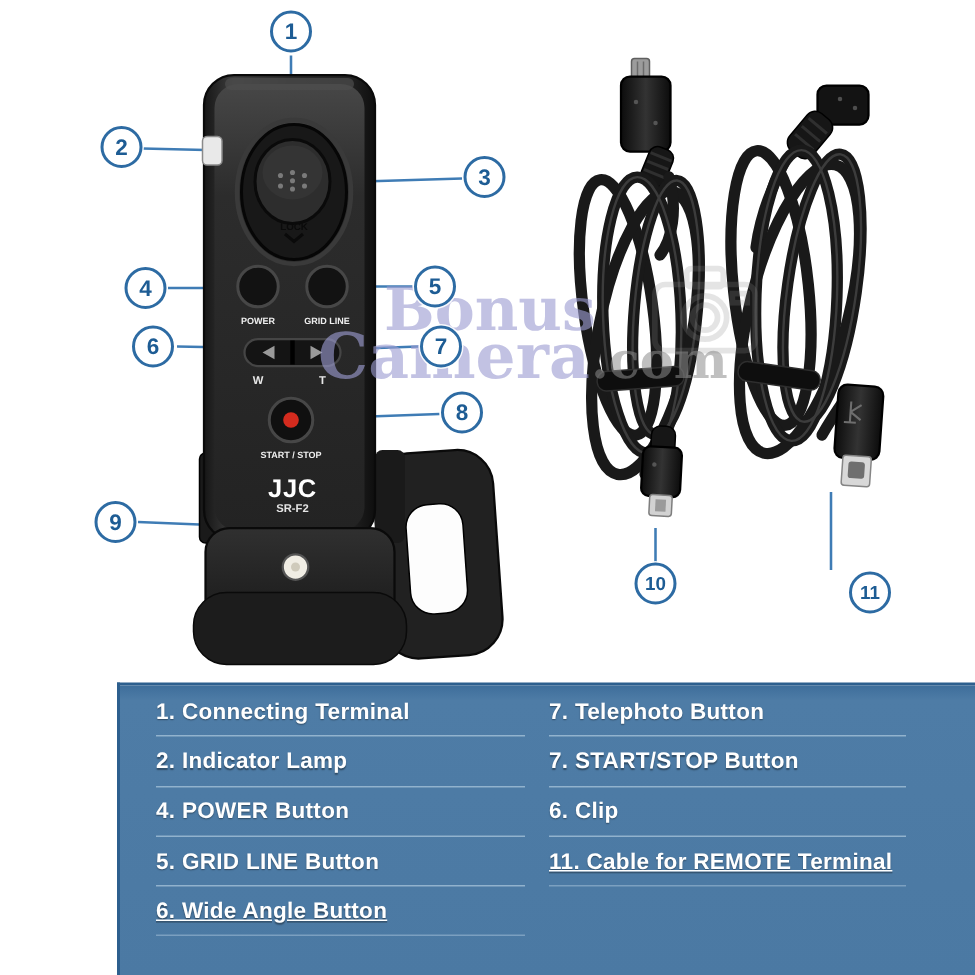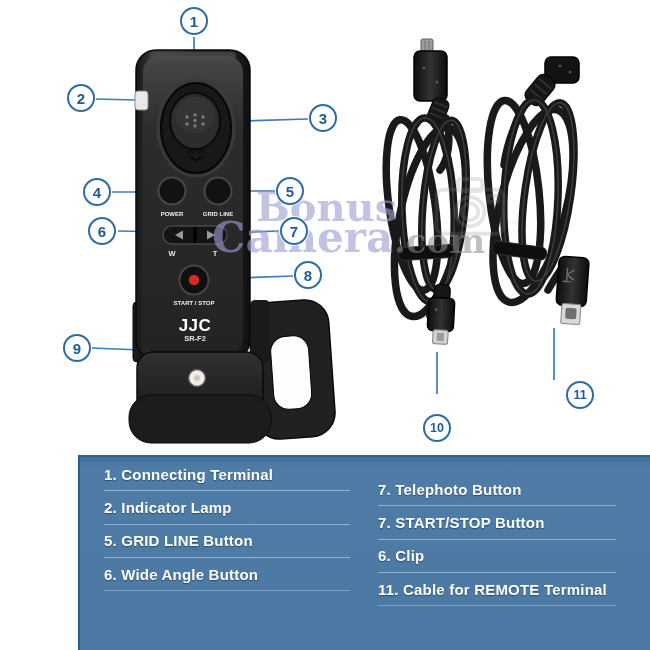--- a/index.html
+++ b/index.html
@@ -19,26 +19,26 @@
            color:#1d5c94;font-size:15px;font-weight:bold;
            display:flex;align-items:center;justify-content:center;
            box-shadow:0 0 0 1px rgba(255,255,255,0.9);}
   .callout.small{font-size:12.5px;}
   
   .legend{position:absolute;z-index:2;left:78px;top:455px;width:584px;height:196px;
           box-sizing:border-box;border:2px solid #2d5f8e;border-bottom:none;
           background:linear-gradient(#3e6e9b,#4e7ca6 10px,#4b79a3);}
   .legend-col{position:absolute;top:1px;}
   .legend-col-left{left:24px;width:246px;}
-  .legend-col-right{left:298px;width:238px;margin-top:15px;}
+  .legend-col-right{left:286px;width:238px;}
   .legend-row{height:32.3px;display:flex;align-items:center;
               border-bottom:1px solid rgba(214,233,246,0.5);
               color:#ffffff;font-size:15px;font-weight:bold;
               text-shadow:0 1px 1px rgba(0,0,0,0.4);letter-spacing:0.2px;}
-  .legend-row:last-child{border-bottom-color:rgba(214,233,246,0.35);}
+  .legend-row:last-child{border-bottom-color:rgba(214,233,246,0.35);text-decoration:underline;}
 </style>
 </head>
 <body>
 
 <div class="stage">
 
   <svg class="art" width="650" height="455" viewBox="0 0 650 455">
     <defs>
       <linearGradient id="gBody" x1="0" y1="0" x2="1" y2="0">
         <stop offset="0" stop-color="#161616"></stop>
@@ -234,27 +234,28 @@
 
   <div class="callout" style="left:180px;top:7px;">1</div>
   <div class="callout" style="left:67px;top:84px;">2</div>
   <div class="callout" style="left:309px;top:104px;">3</div>
   <div class="callout" style="left:83px;top:178px;">4</div>
   <div class="callout" style="left:276px;top:177px;">5</div>
   <div class="callout" style="left:88px;top:217px;">6</div>
   <div class="callout" style="left:280px;top:217px;">7</div>
   <div class="callout" style="left:294px;top:261px;">8</div>
   <div class="callout" style="left:63px;top:334px;">9</div>
-  <div class="callout small" style="left:423px;top:414px;">10</div>
+  <div class="callout small" style="left:423px;top:375px;">10</div>
   <div class="callout small" style="left:566px;top:381px;">11</div>
 
   <div class="legend">
     <div class="legend-col legend-col-left">
       <div class="legend-row">1. Connecting Terminal</div>
       <div class="legend-row">2. Indicator Lamp</div>
+      <div class="legend-row">4. POWER Button</div>
       <div class="legend-row">5. GRID LINE Button</div>
       <div class="legend-row">6. Wide Angle Button</div>
     </div>
     <div class="legend-col legend-col-right">
       <div class="legend-row">7. Telephoto Button</div>
       <div class="legend-row">7. START/STOP Button</div>
       <div class="legend-row">6. Clip</div>
       <div class="legend-row">11. Cable for REMOTE Terminal</div>
     </div>
   </div>

